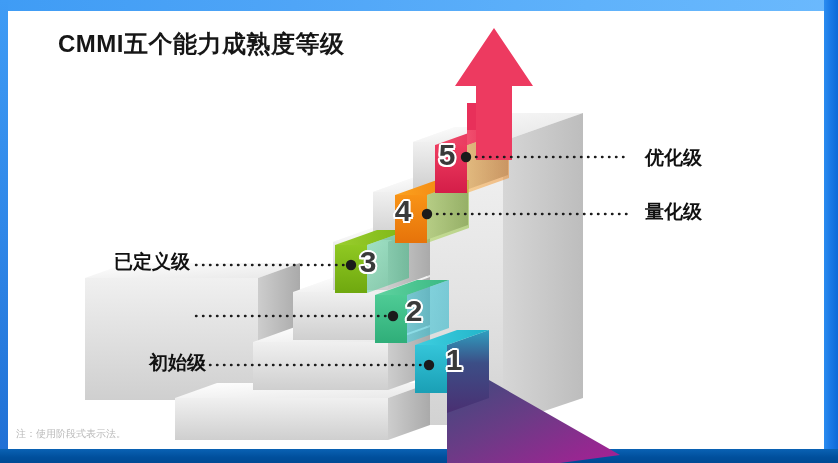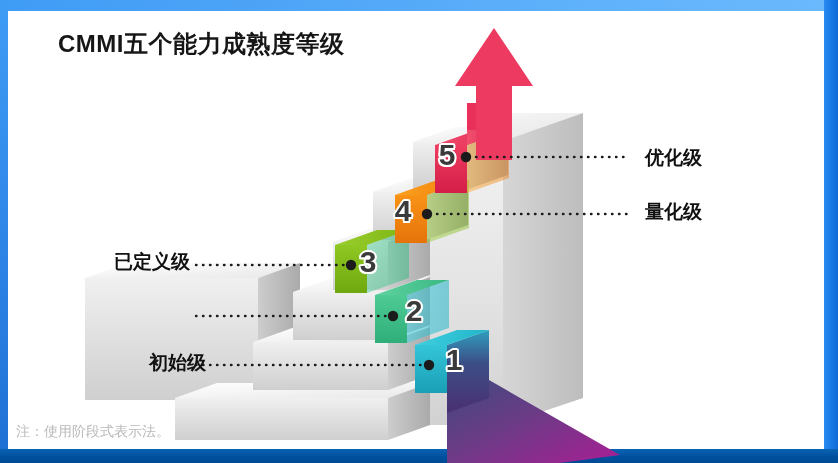--- a/index.html
+++ b/index.html
@@ -53,21 +53,21 @@
     font-weight: bold;
     color: #161616;
     letter-spacing: 0.5px;
     white-space: nowrap;
   }
 
   
   .footnote {
     position: absolute;
     left: 16px; bottom: 22px;
-    font-size: 14px;
+    font-size: 10px;
     color: #b9b9b9;
     white-space: nowrap;
   }
 
   
   #stage {
     position: absolute;
     left: 0; top: 0;
     width: 838px; height: 463px;
   }

